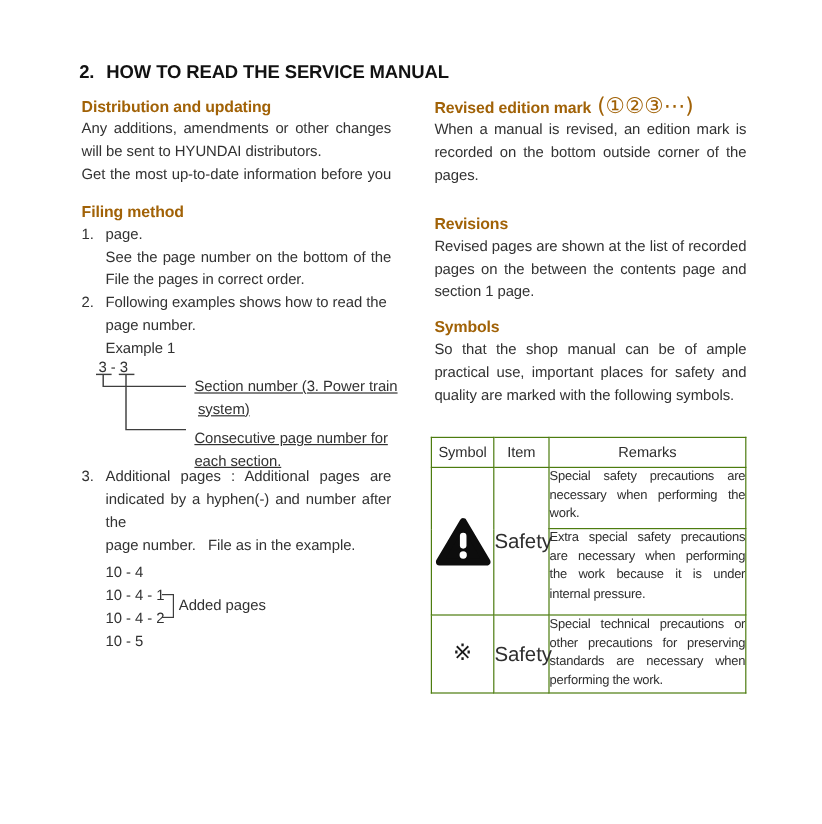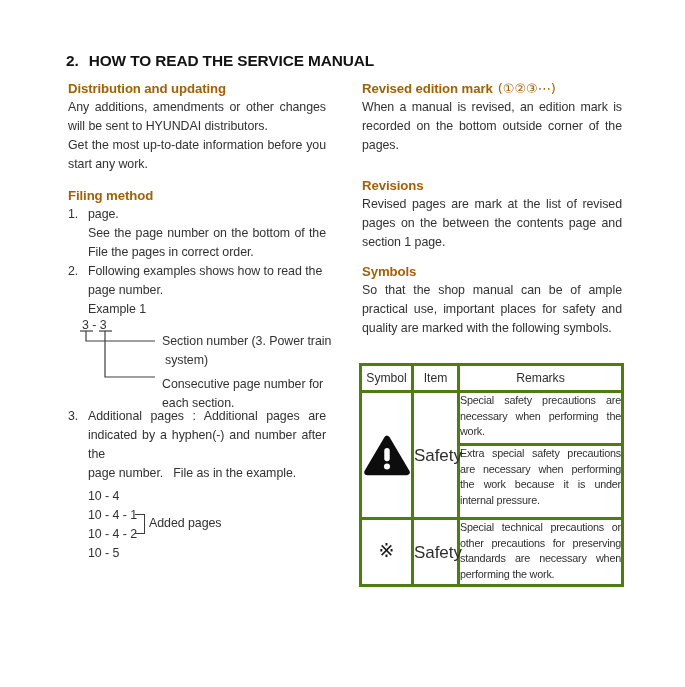--- a/index.html
+++ b/index.html
@@ -24,39 +24,39 @@
   .pre{white-space:pre;}
 
   .li{display:flex;}
   .li .num{width:20px;flex:none;}
   .li .bodyc{flex:1;min-width:0;}
 
   
   .diagram{position:relative;height:88px;margin-left:-20px;width:258px;}
   .diagram .code{position:absolute;left:14px;top:-3px;line-height:19px;}
   .dsvg{position:absolute;left:0;top:0;overflow:visible;}
-  .dlabel{position:absolute;left:94px;width:172px;line-height:18.5px;}
+  .dlabel{position:absolute;left:94px;width:172px;line-height:18.5px;text-decoration:underline;}
   .dl1{top:13px;}
   .dl2{top:56px;}
   .ind{padding-left:3px;}
 
   
   .examples{position:relative;margin-top:4px;}
   .ex-line{height:19px;line-height:19px;}
   .bracket{position:absolute;left:47px;top:27px;width:9px;height:18px;
            border:1px solid #3e3e3e;border-left:0;}
   .added{position:absolute;left:61px;top:27px;line-height:19px;}
 
   .hsuffix{font-weight:400;font-family:"DejaVu Sans","Liberation Sans",sans-serif;
-           font-size:13px;margin-left:5px;letter-spacing:0;}
+           font-size:18px;margin-left:5px;letter-spacing:0;}
 
   
   .sym-table{border-collapse:collapse;margin-top:25px;margin-left:-3px;width:262px;
              table-layout:fixed;}
-  .sym-table th,.sym-table td{border:3px solid #4d7c0f;padding:0;}
+  .sym-table th,.sym-table td{border:1px solid #4d7c0f;padding:0;}
   .sym-table th{font-weight:400;font-size:12.2px;height:24px;color:#2e2e2e;}
   .cell-sym{text-align:center;vertical-align:middle;}
   .cell-item{text-align:center;vertical-align:middle;font-size:17px;color:#2e2e2e;}
   .cell-rem{padding:3px 4px 2px 4px;vertical-align:top;}
   .tline{font-size:10.8px;line-height:15.6px;letter-spacing:-0.2px;color:#2f2f2f;}
   .row-r1a td{height:50px;}
   .row-r1b td{height:71px;}
   .row-r2 td{height:64px;}
   .caut{font-size:19px;font-family:"DejaVu Sans","Liberation Sans",sans-serif;color:#1a1a1a;}
   .tri{display:block;margin:0 auto;}
@@ -69,21 +69,20 @@
   <div class="title">
     <span>2.</span><span class="t2">HOW TO READ THE SERVICE MANUAL</span>
   </div>
 
   <div class="col col-left">
 
     <div class="h">Distribution and updating</div>
     <div class="pline j">Any additions, amendments or other changes</div>
     <div class="pline">will be sent to HYUNDAI distributors.</div>
     <div class="pline j">Get the most up-to-date information before you</div>
-    <div class="pline">start any work.</div>
 
     <div class="h mt12">Filing method</div>
 
     <div class="li">
       <div class="num">1.</div>
       <div class="bodyc">
         <div class="pline">page.</div>
         <div class="pline j">See the page number on the bottom of the</div>
         <div class="pline">File the pages in correct order.</div>
       </div>
@@ -140,21 +139,21 @@
   <div class="col col-right">
 
     <div class="h">
       <span>Revised edition mark</span><span class="hsuffix">(①②③⋯)</span>
     </div>
     <div class="pline j">When a manual is revised, an edition mark is</div>
     <div class="pline j">recorded on the bottom outside corner of the</div>
     <div class="pline">pages.</div>
 
     <div class="h mt21">Revisions</div>
-    <div class="pline j">Revised pages are mark at the list of revised</div>
+    <div class="pline j">Revised pages are shown at the list of recorded</div>
     <div class="pline j">pages on the between the contents page and</div>
     <div class="pline">section 1 page.</div>
 
     <div class="h mt10">Symbols</div>
     <div class="pline j">So that the shop manual can be of ample</div>
     <div class="pline j">practical use, important places for safety and</div>
     <div class="pline">quality are marked with the following symbols.</div>
 
     <table class="sym-table">
       <colgroup>

